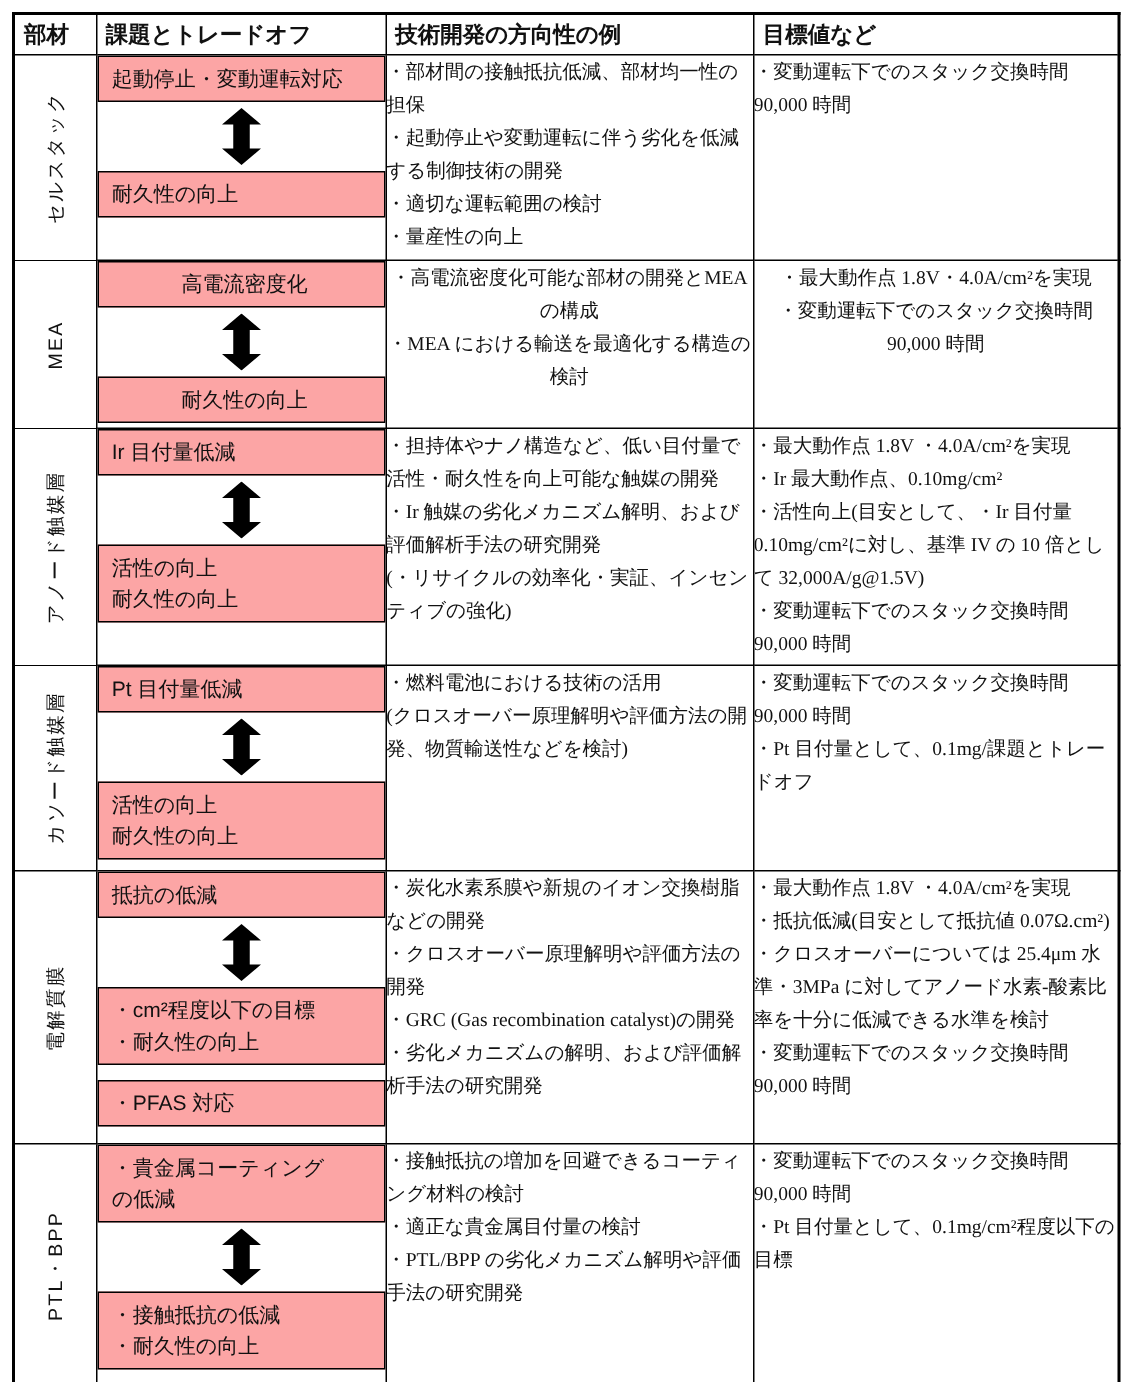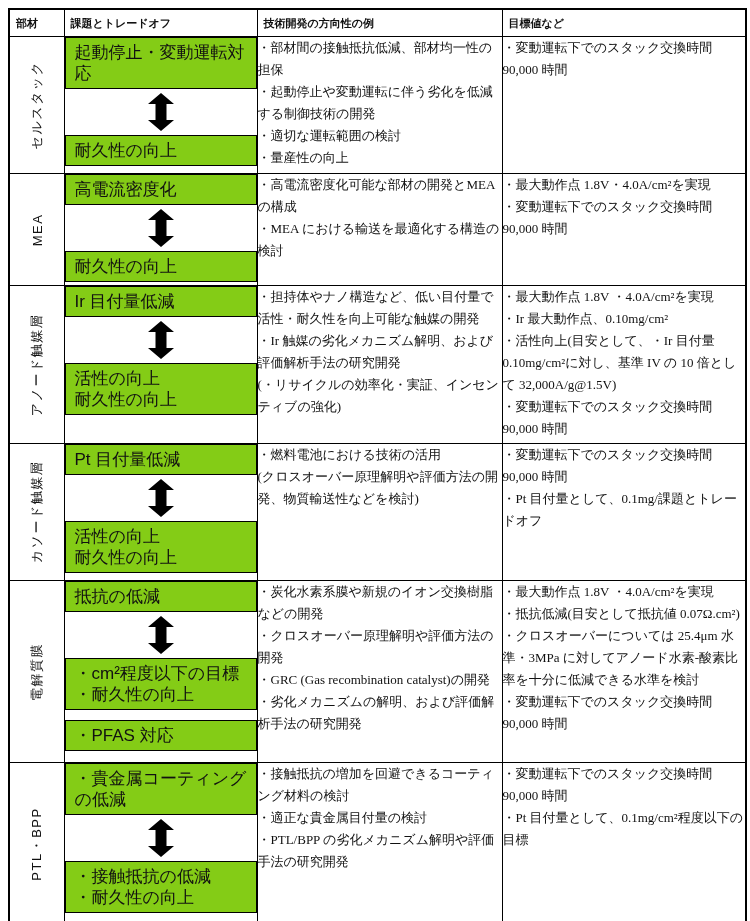--- a/index.html
+++ b/index.html
@@ -11,37 +11,37 @@
   .tbl-wrap { position:absolute; top:8px; left:8px; }
   table.tbl {
     border-collapse:collapse; table-layout:fixed; width:737px;
     border:2px solid #000;
   }
   td.cell, th.cell {
     border:1.5px solid #000; vertical-align:top; background:#fff;
     padding:0; overflow:hidden;
   }
   th.cell {
-    height:22px; font-size:11px; font-weight:bold; text-align:left;
+    height:22px; font-size:15px; font-weight:bold; text-align:left;
     vertical-align:middle; padding:2px 6px; white-space:nowrap;
   }
-  tr.hrow1 td{ height:136px; } tr.hrow2 td{ height:111px; }
+  tr.hrow1 td{ height:136px; } tr.hrow2 td{ height:111px;text-align:center; }
   tr.hrow3 td{ height:157px; } tr.hrow4 td{ height:136px; }
   tr.hrow5 td{ height:181px; } tr.hrow6 td{ height:162px; }
 
   .comp-cell { position:relative; }
   .comp-label {
     position:absolute; top:50%; left:50%;
     transform:translate(-50%,-50%) rotate(-90deg);
     white-space:nowrap; font-size:13px; letter-spacing:1.5px;
   }
   .tradeoff-cell { padding:6px 5px 4px 9px; }
   .issue-box {
-    border:1.5px solid #000; background:#84cc16;
-    padding:4px 4px 4px 9px; font-size:17px; line-height:21px;
+    border:1.5px solid #000; background:#fca5a5;
+    padding:4px 4px 4px 9px; font-size:14px; line-height:21px;
   }
   .arrow-wrap { display:flex; justify-content:center; padding:4px 0; }
   .box-gap { margin-top:10px; }
   .text-cell { padding:2px 4px 2px 7px; font-size:13px; line-height:22px;font-family:Liberation Serif, serif; }
   .bullet { margin:0; word-break:break-word; }
 </style>
 </head>
 <body>
 
 <div class="tbl-wrap">

